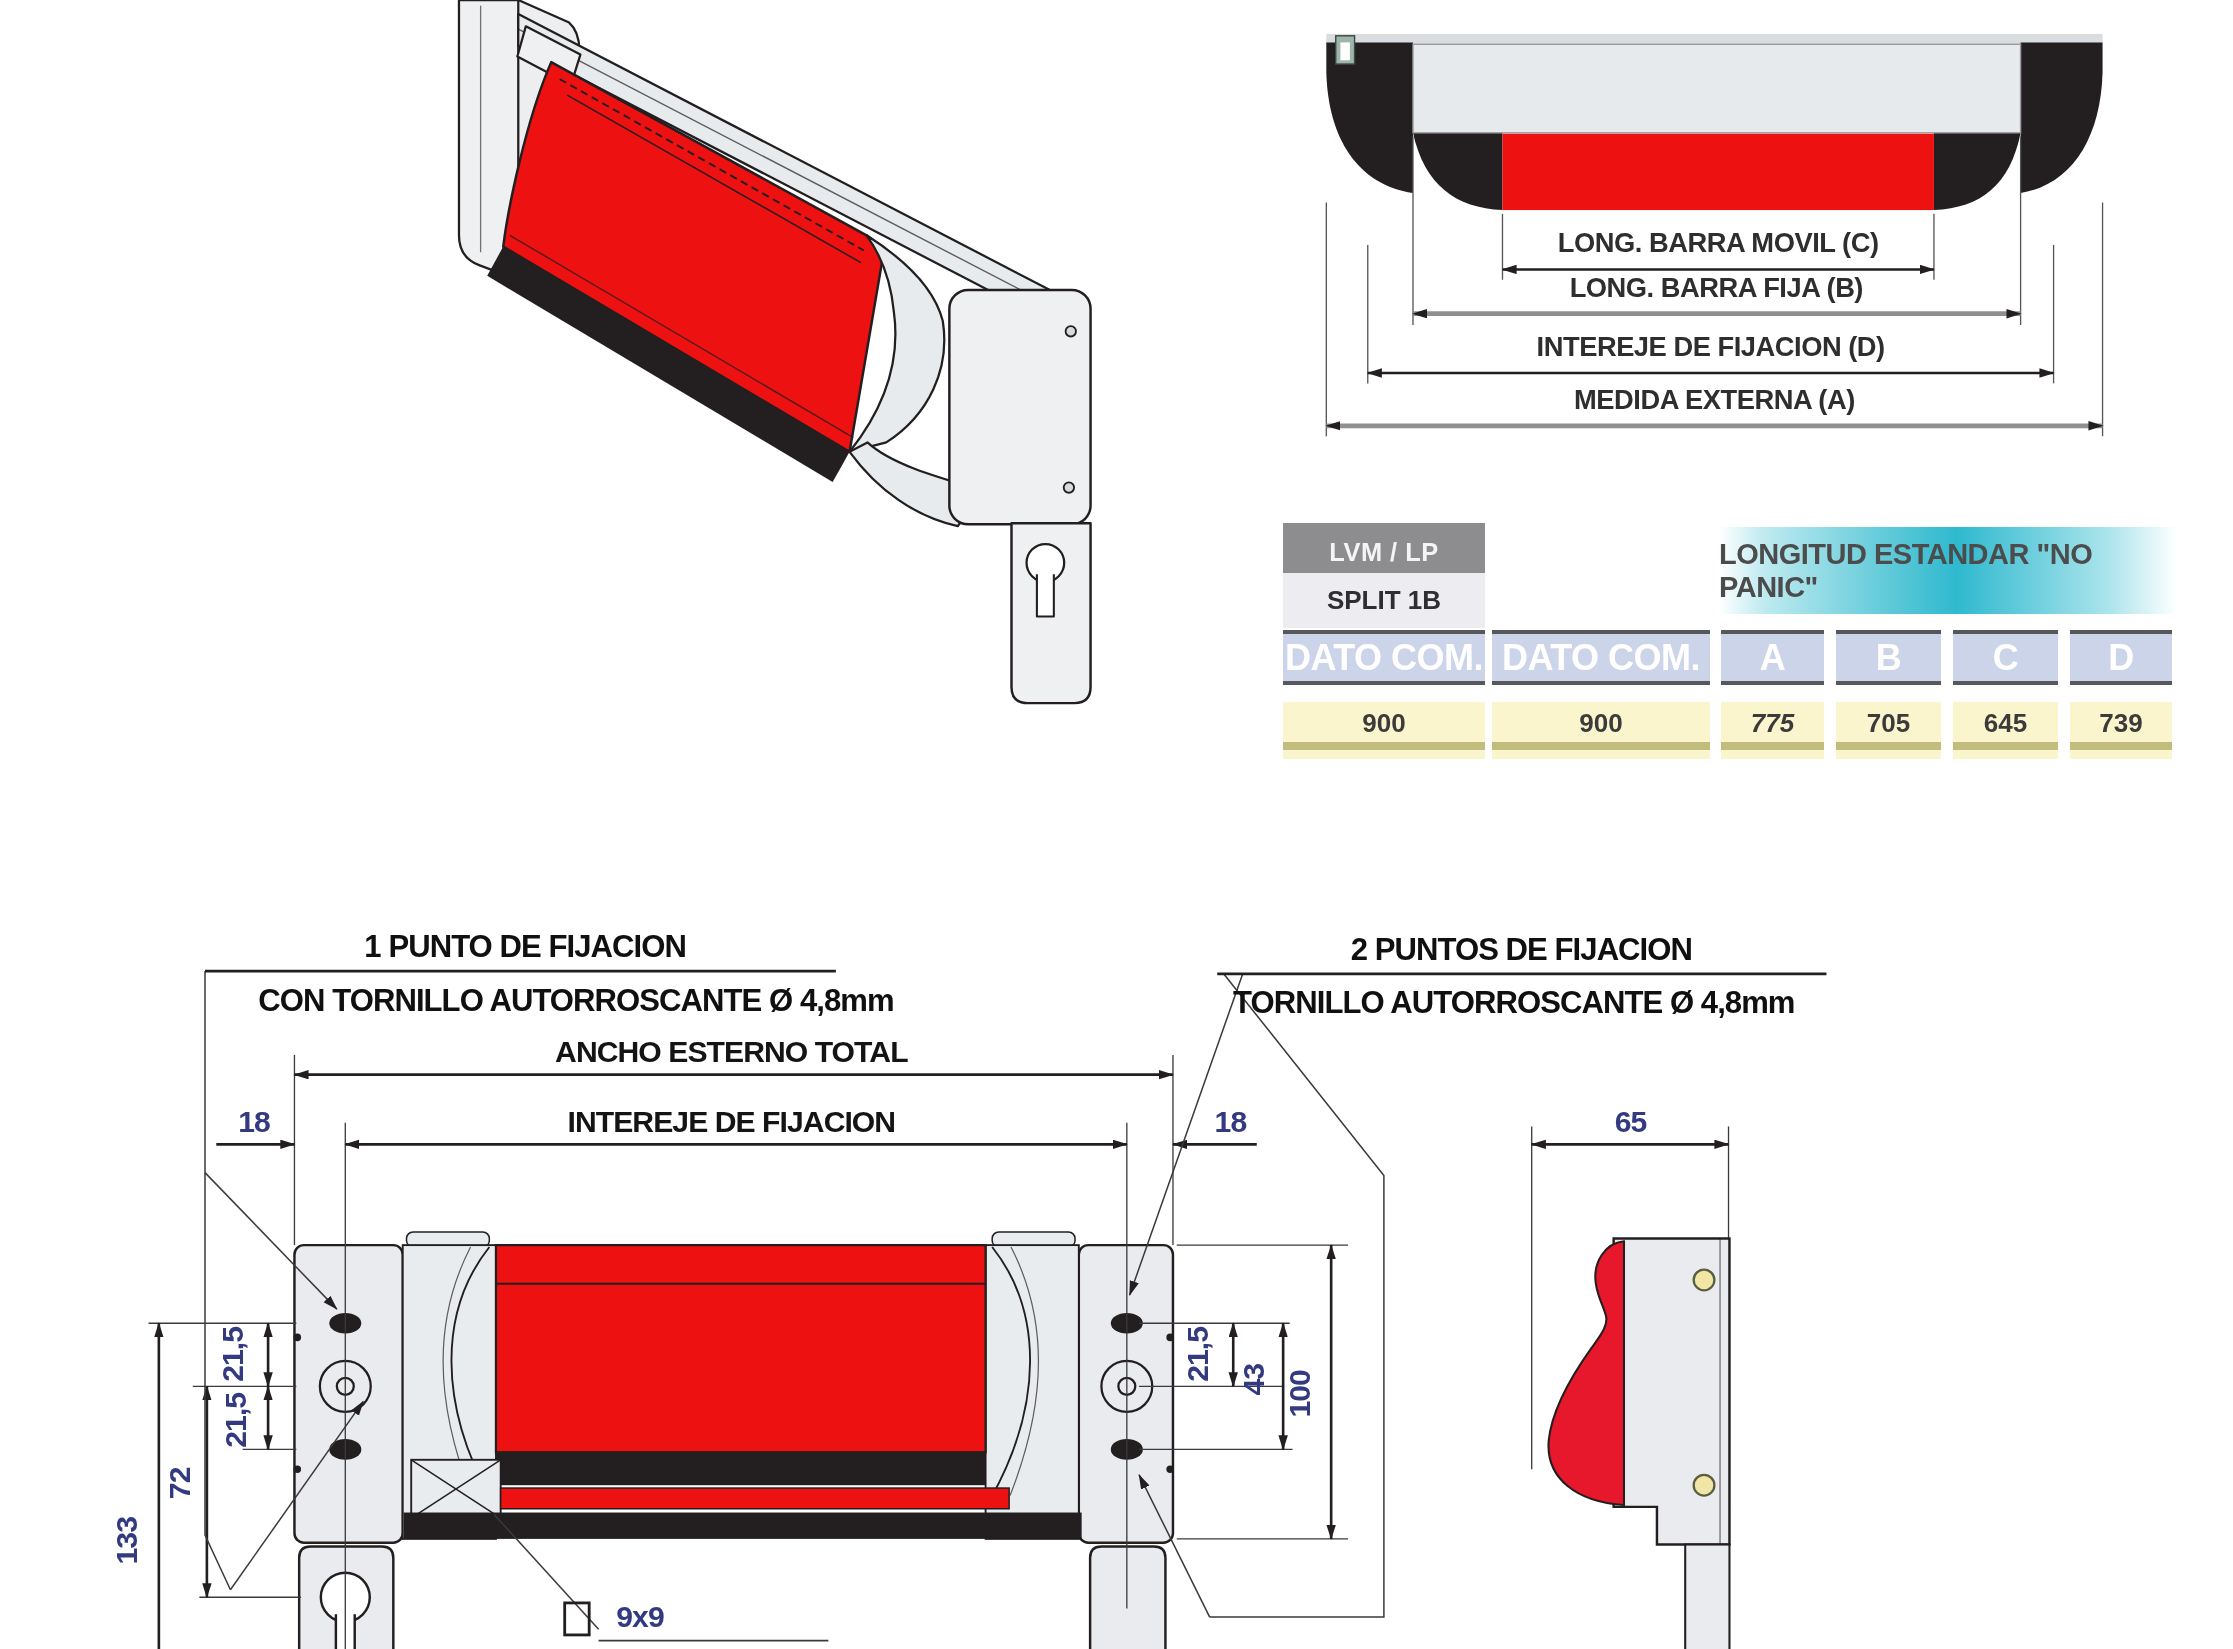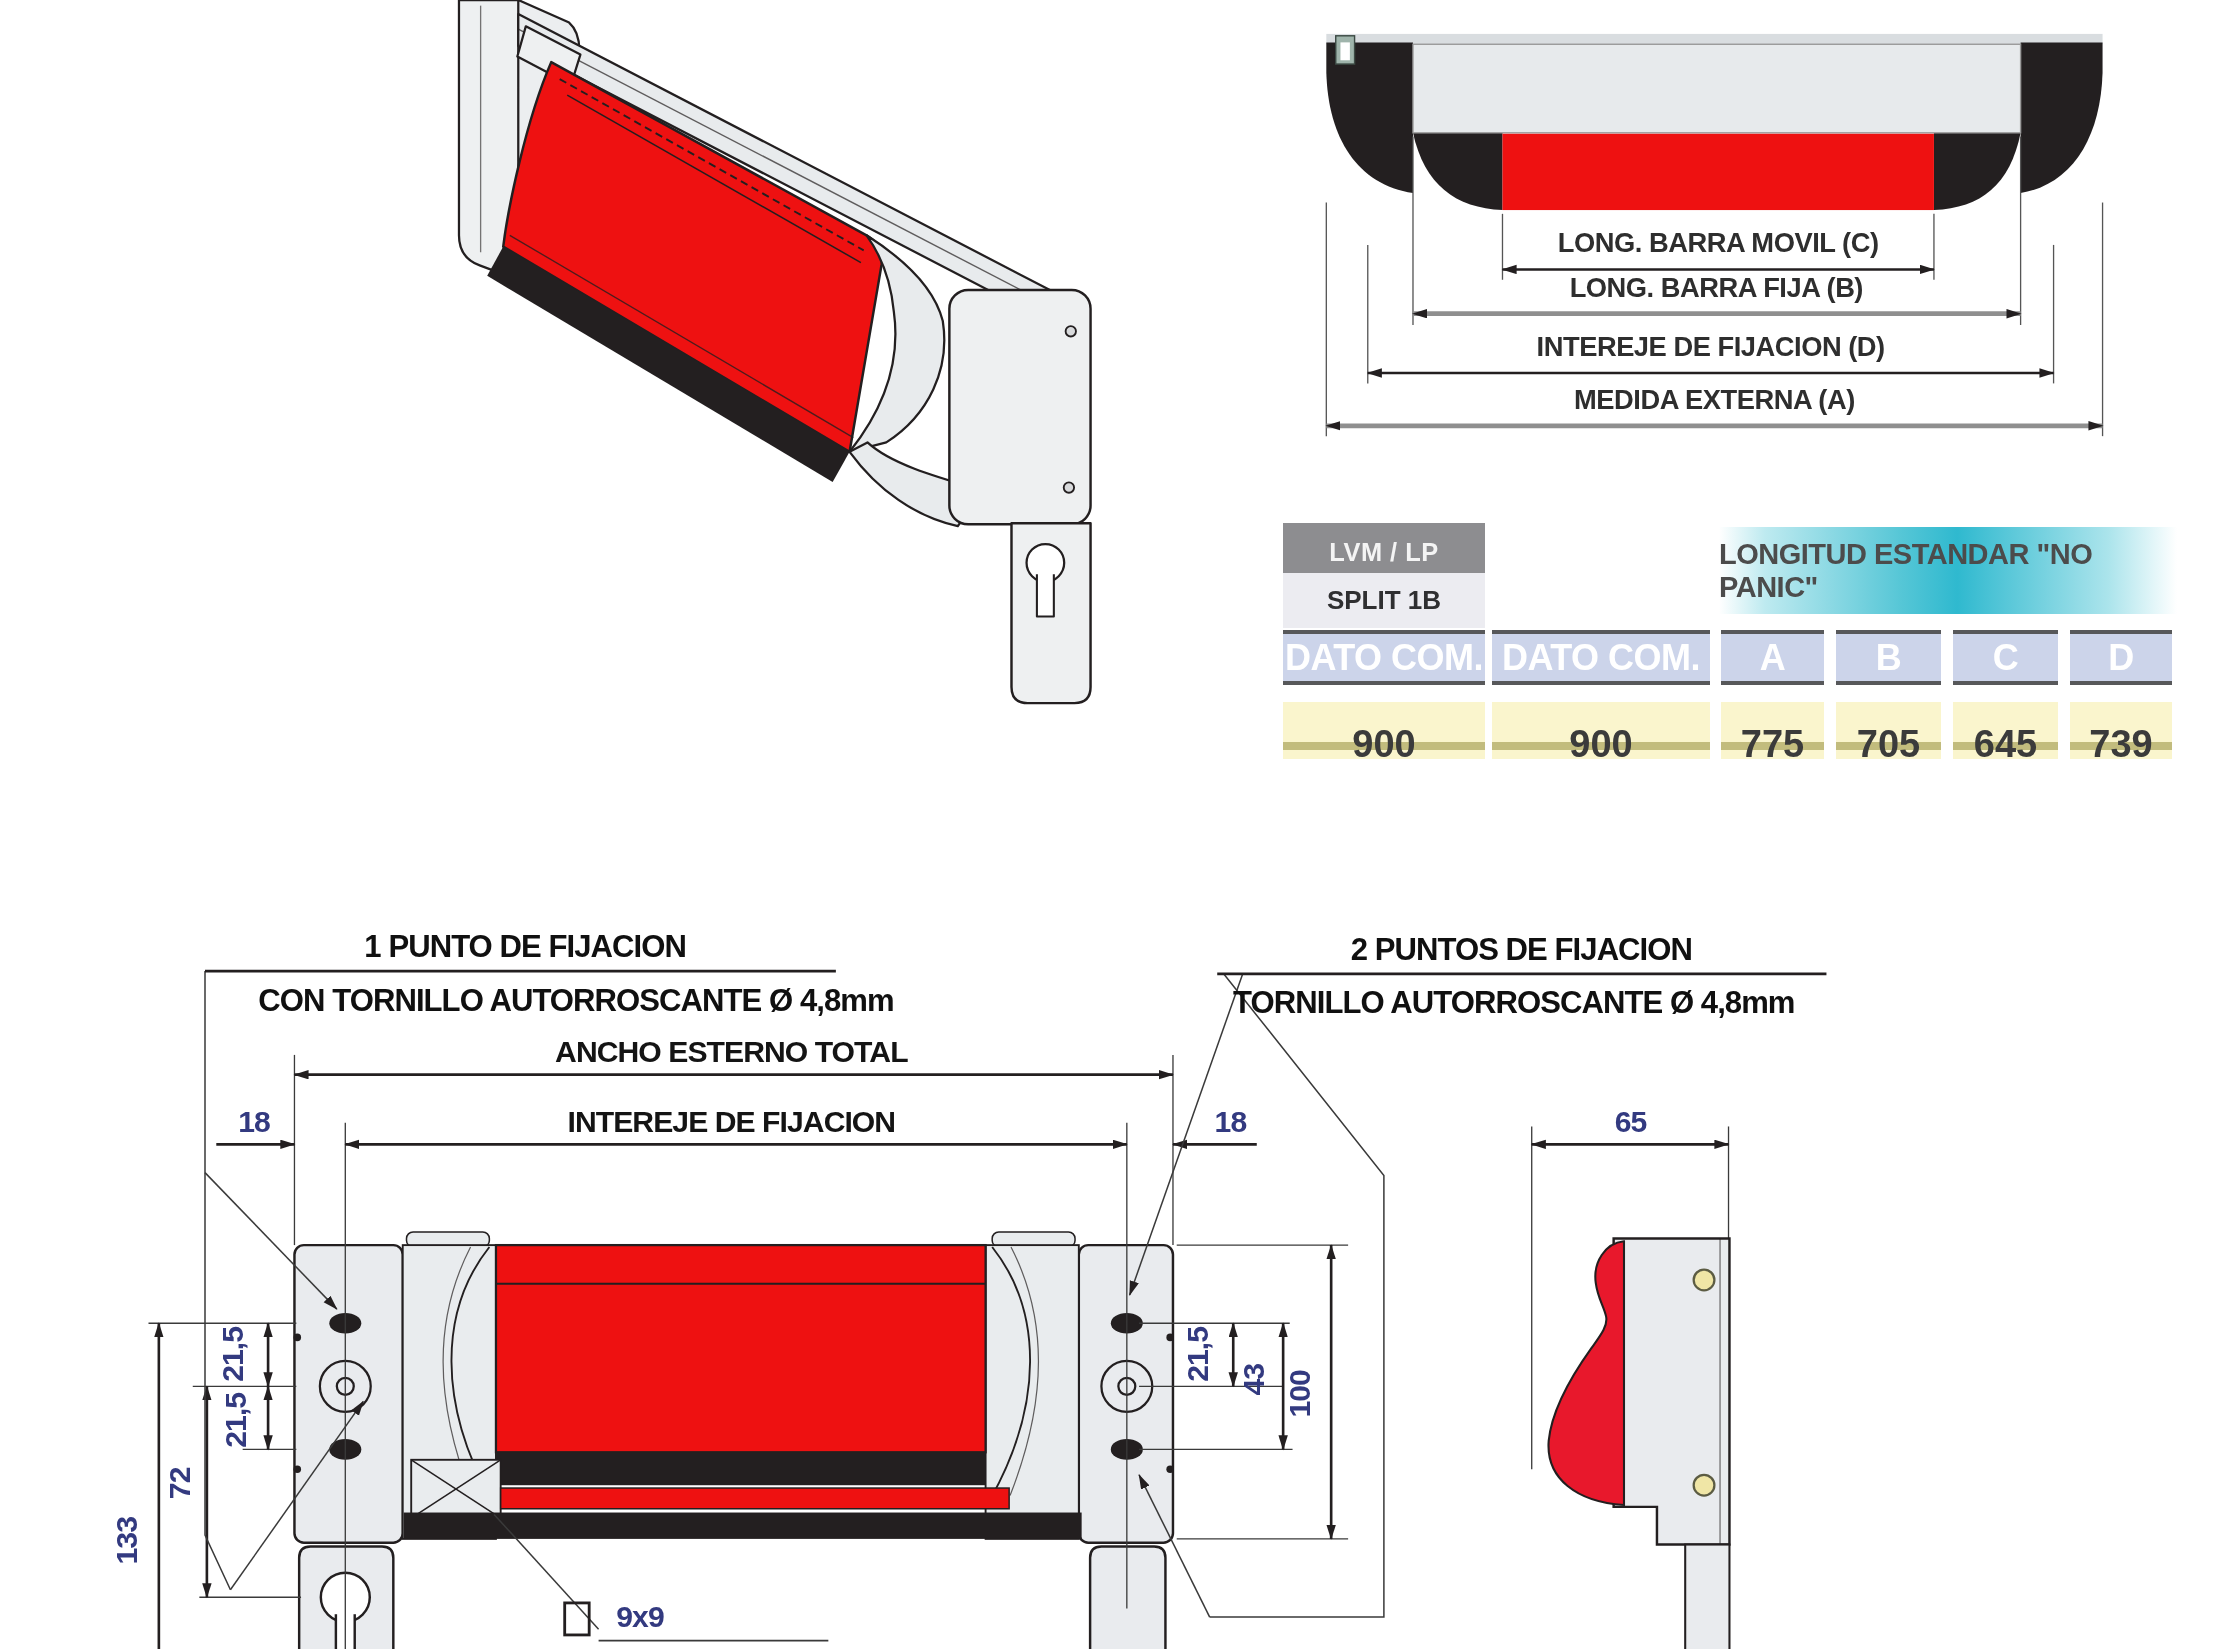--- a/index.html
+++ b/index.html
@@ -12,21 +12,21 @@
   .fv-note{font-size:33px;font-weight:bold;fill:#101010;letter-spacing:-1px;}
   .fv-num{font-size:32px;font-weight:bold;fill:#333a80;letter-spacing:-1px;}
   
   .cell{position:absolute;display:flex;align-items:center;justify-content:center;box-sizing:border-box;}
   .model-cell{background:#8d8d90;border-bottom:5.6px solid #57585a;color:#f4f4f4;
               font-weight:bold;font-size:25.4px;letter-spacing:0.5px;}
   .variant-cell{background:#ececf1;color:#2f2f31;font-weight:bold;font-size:26px;}
   .head-cell{background:#ccd4ea;border-top:4.7px solid #57585a;border-bottom:4.7px solid #57585a;
              color:#ffffff;font-weight:bold;font-size:36px;letter-spacing:-0.5px;}
   .val-cell{background:linear-gradient(to bottom,#faf5cd 0%,#faf5cd 70%,#c2bc7d 70%,#c2bc7d 84%,#faf5cd 84%,#faf5cd 100%);
-            color:#3b3b3b;font-weight:bold;font-size:38px;align-items:flex-start;padding-top:21px;}
+            color:#3b3b3b;font-weight:bold;font-size:26px;align-items:flex-start;padding-top:6px;}
   .banner{position:absolute;display:flex;align-items:center;justify-content:center;
           background:linear-gradient(90deg,rgba(69,195,212,0) 0%,rgba(69,195,212,0.35) 10%,#55c6d6 40%,#2fb9cf 52%,rgba(69,195,212,0.45) 85%,rgba(69,195,212,0) 100%);
           color:#4c4c4c;font-weight:bold;font-size:29px;letter-spacing:-0.5px;}
 </style>
 </head>
 <body>
 
 <div id="page">
 
   <svg style="left:377px;top:0;" width="772" height="753" viewBox="0 0 820 800">
@@ -114,21 +114,21 @@
 
     <div class="cell head-cell" style="left:1283px;top:630px;width:202px;height:55px;">DATO COM.</div>
     <div class="cell head-cell" style="left:1492px;top:630px;width:218px;height:55px;">DATO COM.</div>
     <div class="cell head-cell" style="left:1721px;top:630px;width:103px;height:55px;">A</div>
     <div class="cell head-cell" style="left:1836px;top:630px;width:105px;height:55px;">B</div>
     <div class="cell head-cell" style="left:1953px;top:630px;width:105px;height:55px;">C</div>
     <div class="cell head-cell" style="left:2070px;top:630px;width:102px;height:55px;">D</div>
 
     <div class="cell val-cell" style="left:1283px;top:702px;width:202px;height:57px;">900</div>
     <div class="cell val-cell" style="left:1492px;top:702px;width:218px;height:57px;">900</div>
-    <div class="cell val-cell" style="left:1721px;top:702px;width:103px;height:57px;">775</div>
+    <div class="cell val-cell" style="left:1721px;top:702px;width:103px;height:57px;font-style:italic;">775</div>
     <div class="cell val-cell" style="left:1836px;top:702px;width:105px;height:57px;text-align:center;">705</div>
     <div class="cell val-cell" style="left:1953px;top:702px;width:105px;height:57px;">645</div>
     <div class="cell val-cell" style="left:2070px;top:702px;width:102px;height:57px;">739</div>
   </div>
 
   <svg style="left:75px;top:876px;" width="1808" height="774" viewBox="0 0 1920 822">
     <defs>
       <marker id="arrF" markerWidth="18" markerHeight="12" refX="15" refY="5" orient="auto-start-reverse" markerUnits="userSpaceOnUse">
         <path d="M0,0 L16,5 L0,10 Z" fill="#231f20"></path>
       </marker>

